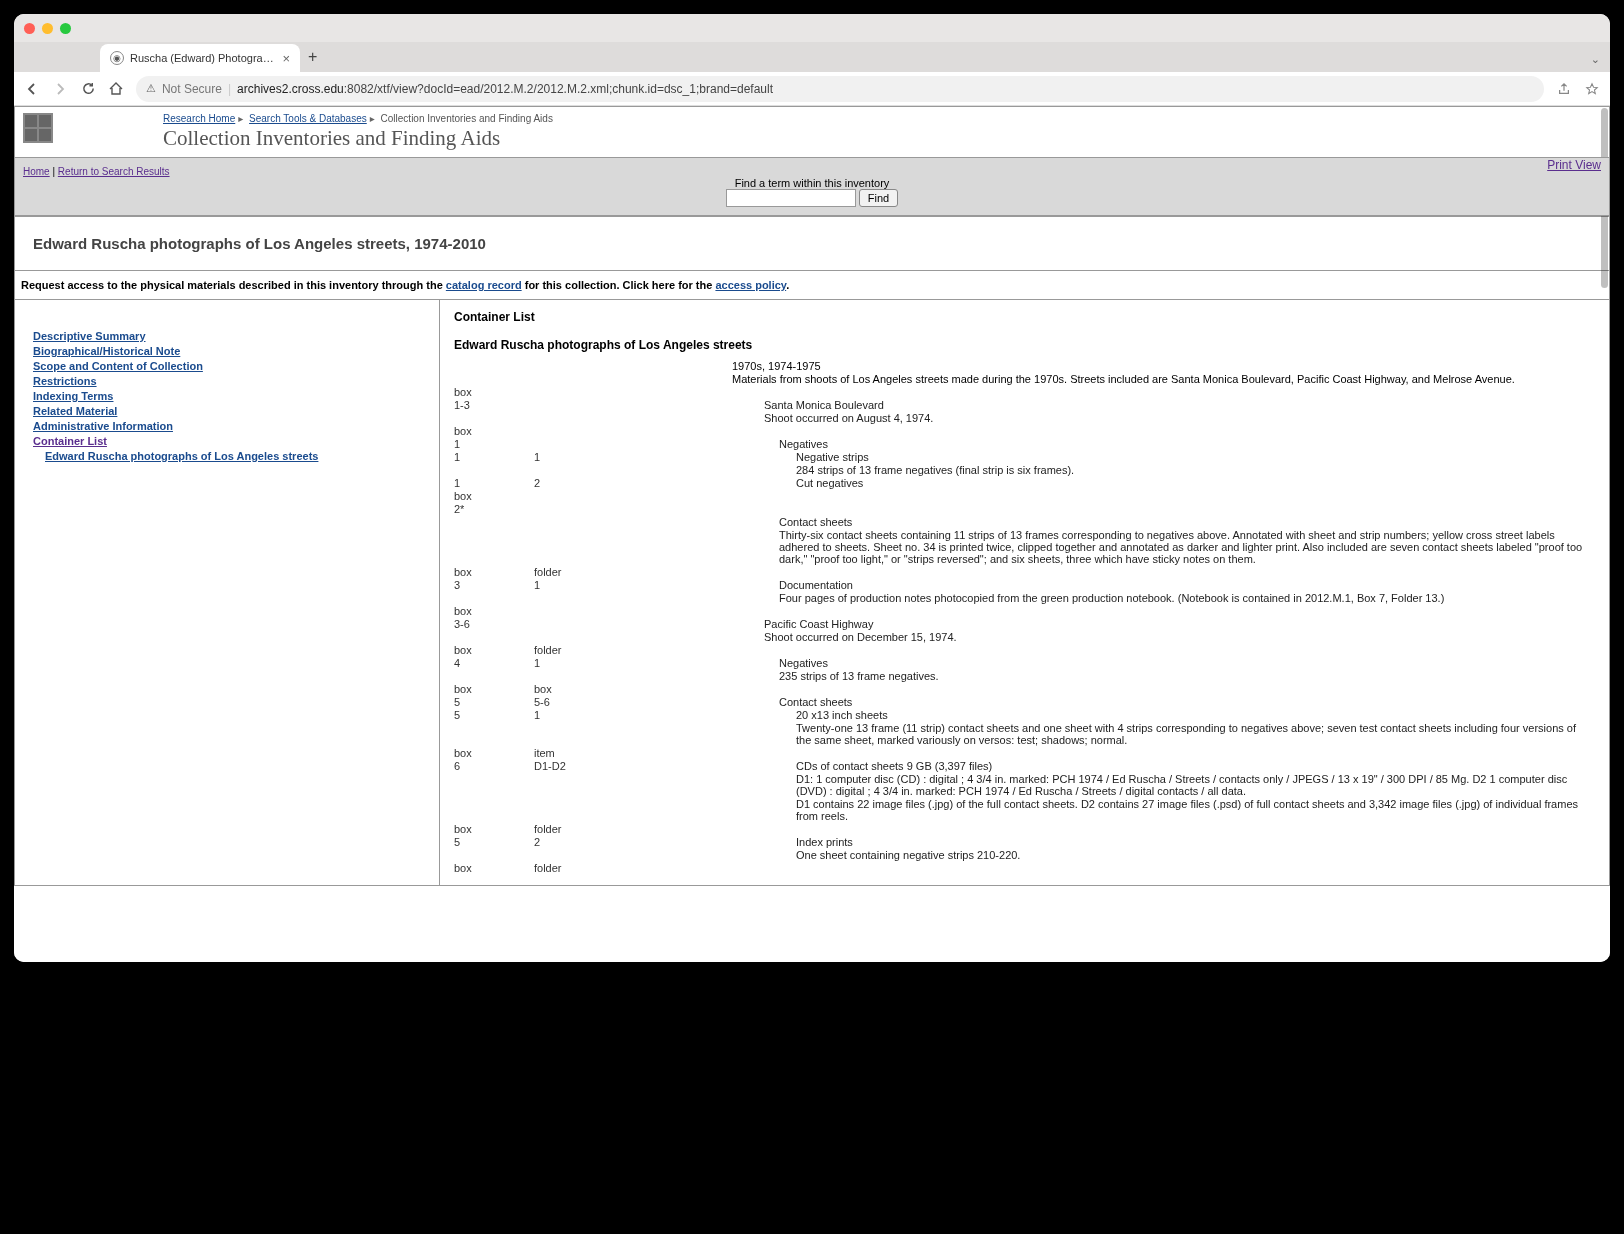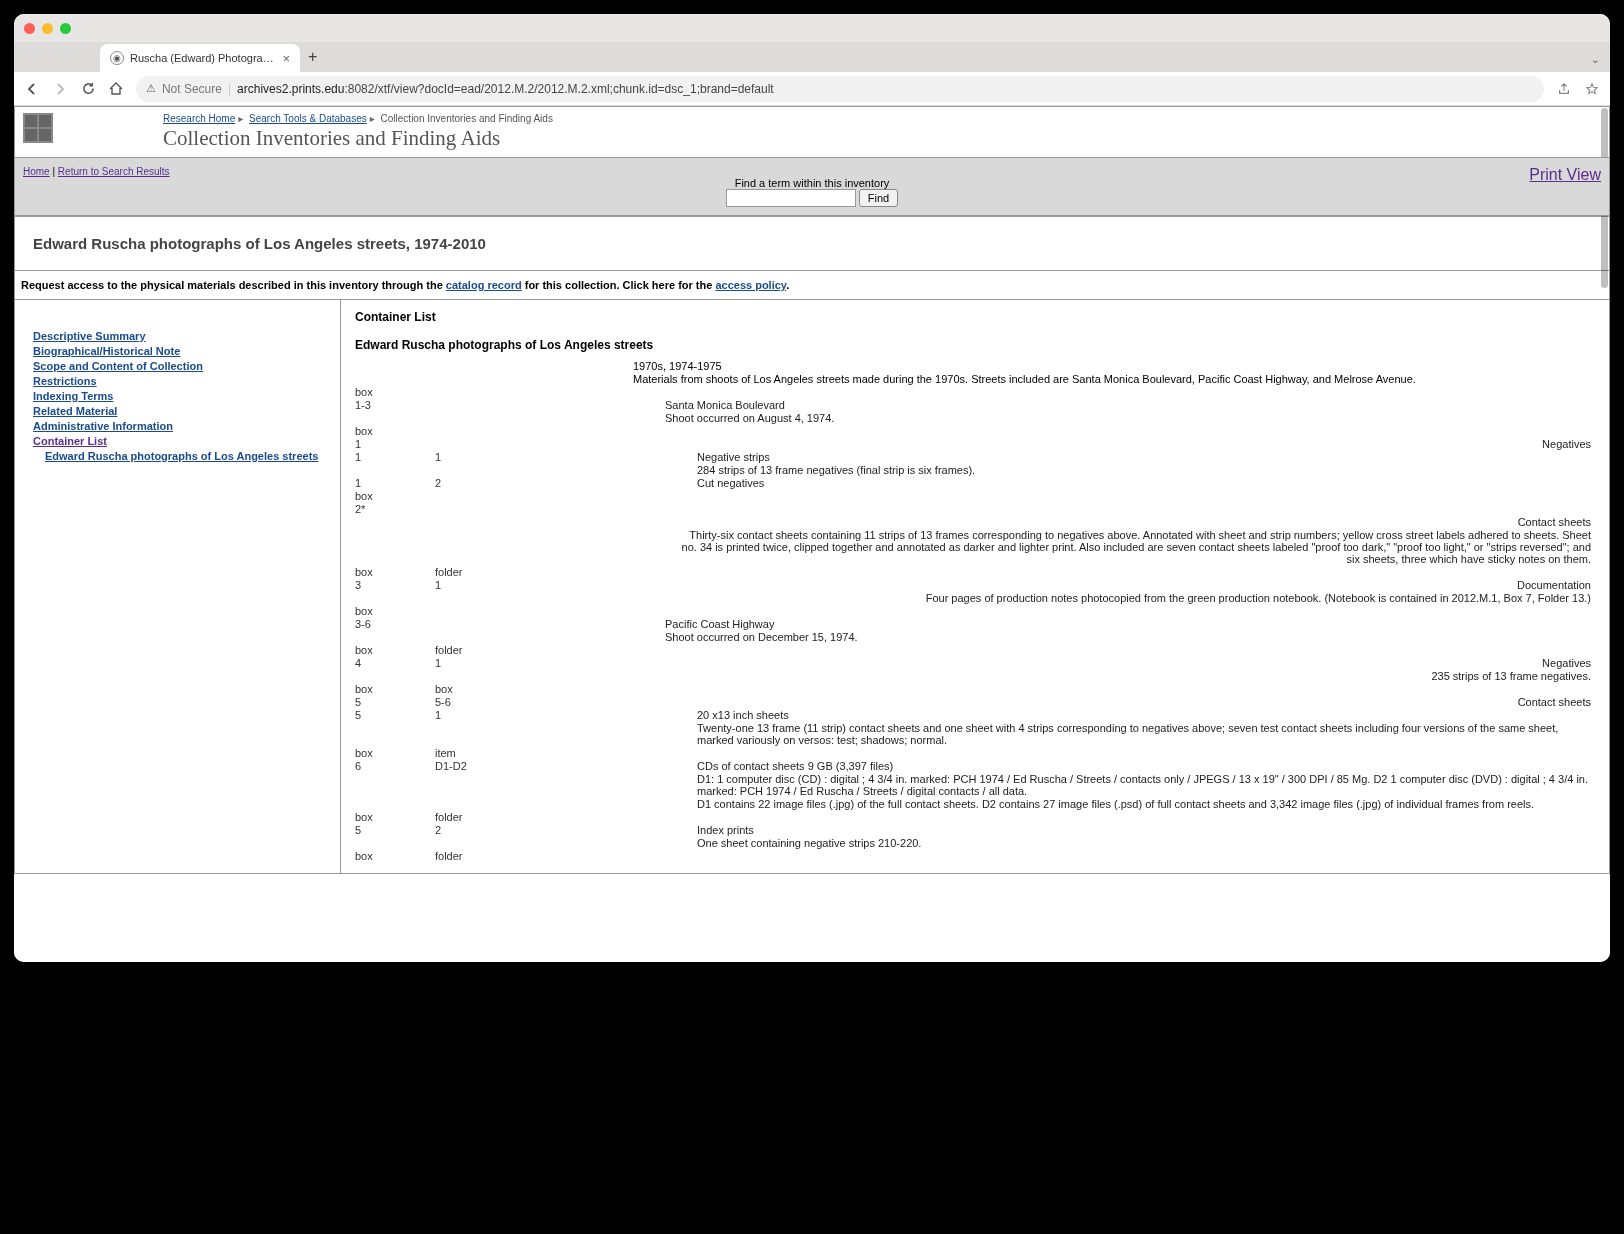--- a/index.html
+++ b/index.html
@@ -31,44 +31,44 @@
 .logo { width: 30px; height: 30px; background: #888; margin-right: 110px; display: grid; grid-template: 1fr 1fr / 1fr 1fr; gap: 2px; padding: 2px; }
 .logo div { background: #666; }
 .crumbs { font-size: 10px; color: #333; }
 .crumbs a { color: #1a4b8e; text-decoration: underline; }
 .crumbs .sep { color: #666; margin: 0 3px; }
 .crumbs .cur { color: #555; }
 .banner-title { font-family: Georgia, serif; font-size: 21px; color: #555; margin-top: 2px; }
 .greybar { background: #d9d9d9; padding: 8px; position: relative; border-top: 1px solid #999; border-bottom: 1px solid #999; }
 .greybar .left { font-size: 10px; }
 .greybar a { color: #5a2e8e; text-decoration: underline; }
-.greybar .right { position: absolute; right: 8px; top: 8px; font-size: 16px; }
+.greybar .right { position: absolute; right: 8px; top: 0; font-size: 12px; }
 .greybar .findrow { text-align: center; font-size: 11px; margin-top: 0; }
 .greybar .findctl { text-align: center; margin-top: 0; }
 .greybar input[type=text] { width: 130px; font-size: 11px; border: 1px solid #999; padding: 2px; }
 .greybar button { font-size: 11px; padding: 2px 8px; border: 1px solid #888; background: #f2f2f2; border-radius: 3px; }
 .titleblock { border: 1px solid #999; border-left: none; border-right: none; text-align: left; padding: 18px; font-size: 15px; font-weight: bold; color: #444; }
 .access { padding: 8px 6px; font-size: 11px; font-weight: bold; border-bottom: 1px solid #999; }
 .access a { color: #1a4b8e; text-decoration: underline; }
 .layout { display: flex; }
-.sidenav { width: 326px; border-right: 1px solid #999; padding: 30px 18px; }
+.sidenav { width: 425px; border-right: 1px solid #999; padding: 30px 18px; }
 .sidenav a { display: block; color: #1a4b8e; text-decoration: underline; font-size: 11px; font-weight: bold; margin-bottom: 3px; }
 .sidenav a.visited { color: #5a2e8e; }
 .sidenav .sub { margin-left: 12px; }
 .sidenav .sub a { font-weight: bold; }
 .content { flex: 1; padding: 10px 14px; }
 .content h3 { font-size: 12px; margin-bottom: 14px; }
 .content h4 { font-size: 12px; margin-bottom: 8px; }
 table.cl { width: 100%; border-collapse: collapse; font-size: 11px; }
 table.cl td { vertical-align: top; padding: 0 4px 1px 0; }
 .col1 { width: 80px; }
 .col2 { width: 80px; }
 .i1 { padding-left: 118px !important; }
 .i2 { padding-left: 150px !important; }
-.i3 { padding-left: 165px !important; text-align: right; }
+.i3 { padding-left: 165px !important; }
 .i4 { padding-left: 182px !important; }
 .lbl { color: #333; }
 .desc { color: #222; }
 .notes { padding-top: 1px; padding-bottom: 4px; }
 </style>
 </head>
 <body>
 
 <div class="window">
   <div class="titlebar">
@@ -107,21 +107,21 @@
       </div>
     <div class="ico">
         <svg width="16" height="16" viewBox="0 0 16 16">
           <path d="M2 8 L8 2 L14 8 M4 7v6h8V7" stroke="#555" stroke-width="1.4" fill="none"></path>
         </svg>
       </div>
     <div class="addrbar">
       <span class="lock">⚠</span>
       <span class="ns">Not Secure</span>
       <span style="color:#ccc">|</span>
-      <span class="url"><span class="host">archives2.prints.edu</span><span>:8082/xtf/view?docId=ead/2012.M.2/2012.M.2.xml;chunk.id=dsc_1;brand=default</span></span>
+      <span class="url"><span class="host">archives2.cross.edu</span><span>:8082/xtf/view?docId=ead/2012.M.2/2012.M.2.xml;chunk.id=dsc_1;brand=default</span></span>
     </div>
     <div class="rbtns">
       <div class="ico">
           <svg width="14" height="14" viewBox="0 0 16 16">
             <path d="M8 2v8M5 5l3-3 3 3M3 9v4h10V9" stroke="#888" stroke-width="1.4" fill="none"></path>
           </svg>
         </div>
       <div class="ico">
           <svg width="14" height="14" viewBox="0 0 16 16">
             <path d="M8 2l1.8 4 4.2.4-3.2 2.8 1 4.2L8 11l-3.8 2.4 1-4.2L2 6.4l4.2-.4z" stroke="#888" stroke-width="1.2" fill="none"></path>

